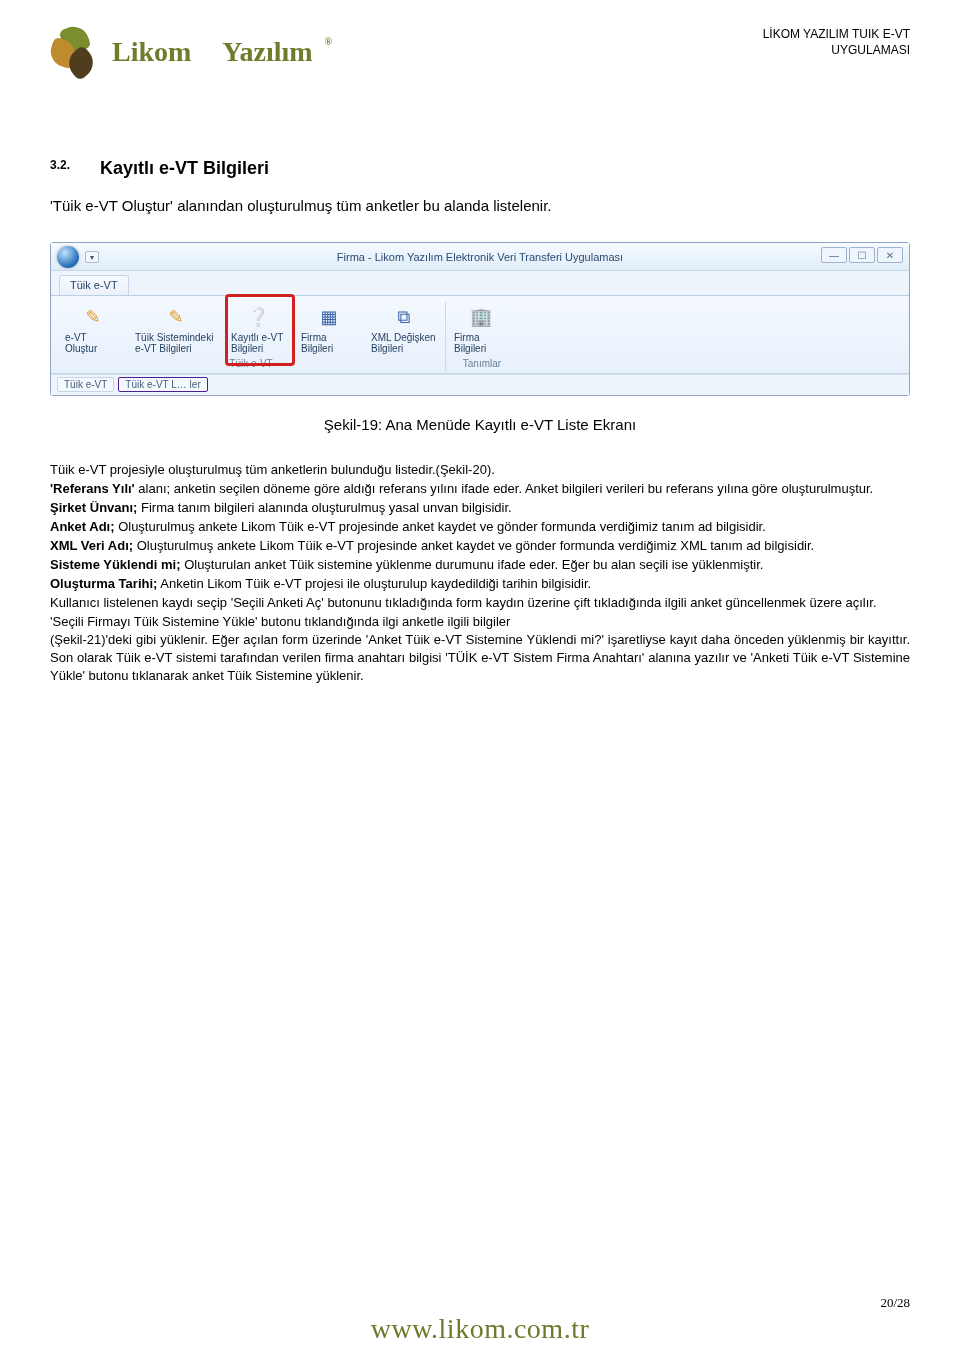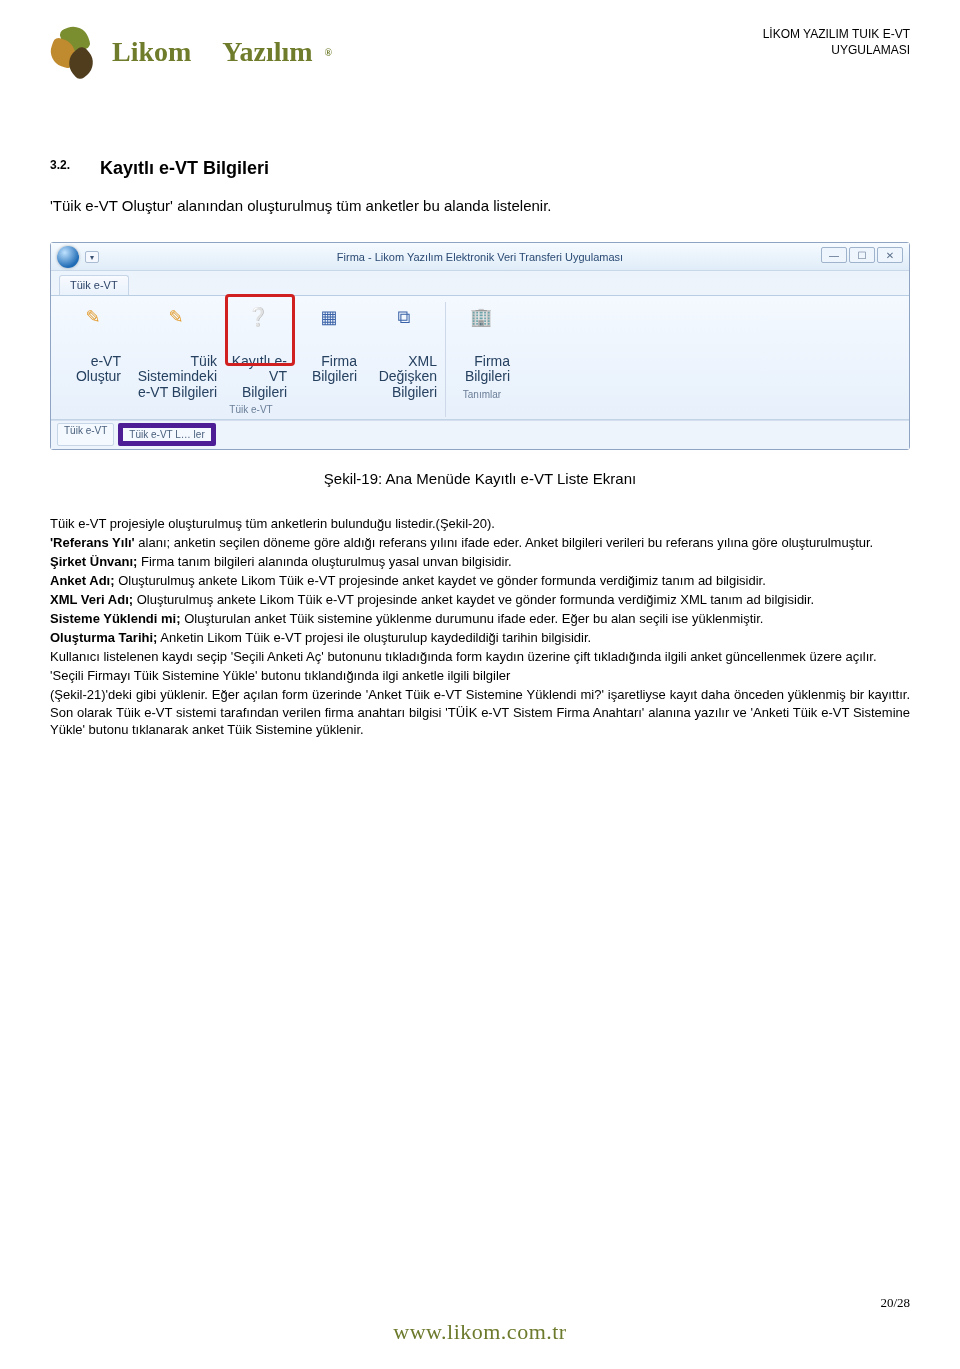--- a/index.html
+++ b/index.html
@@ -19,21 +19,21 @@
   
   .hdr { display: flex; justify-content: space-between; align-items: flex-start; }
   .logo { display: flex; align-items: center; gap: 10px; }
   .logo-mark {
     width: 52px; height: 52px; position: relative;
   }
   .petal { position: absolute; width: 26px; height: 26px; border-radius: 6px 16px 6px 16px; }
   .p1 { background:#7a8e2f; top:0; left:12px; transform:rotate(-20deg);}
   .p2 { background:#c08a2e; top:14px; left:0; transform:rotate(20deg);}
   .p3 { background:#4f3d1e; top:24px; left:18px; transform:rotate(50deg);}
-  .logo-text { font-family: Georgia, serif; font-size: 28px; font-weight: bold; color:#6f7c2b; display:flex; align-items:center; gap:12px;}
+  .logo-text { font-family: Georgia, serif; font-size: 28px; font-weight: bold; color:#6f7c2b; display:flex; align-items:flex-start; gap:12px;}
   .logo-text .reg { font-size: 10px; color:#6f7c2b; vertical-align: top; }
   .hdr-right { text-align: right; font-size: 12px; color:#000; line-height:1.35; }
 
   
   .sec-heading { margin-top: 80px; display:flex; gap:30px; font-family: Verdana, Tahoma, sans-serif;}
   .sec-num { font-size: 12px; font-weight: bold; }
   .sec-title { font-size: 18px; font-weight: bold; }
   .intro { margin-top: 18px; font-size: 15px; font-family: Verdana, Tahoma, sans-serif; }
 
   
@@ -78,21 +78,21 @@
   .ribbon {
     display:flex; gap:0; padding: 6px 6px 2px 6px;
     background: linear-gradient(#f4f9ff,#e7f0fb);
     border-bottom:1px solid #c3d3e6;
   }
   .rgroup { padding: 0 6px 2px 6px; border-right:1px solid #cdd9e8; display:flex; flex-direction:column; gap:2px;}
   .rgroup:last-child { border-right:none; }
   .rgroup .btns { display:flex; gap:10px; }
   .rbtn { width:60px; display:flex; flex-direction:column; align-items:center; gap:2px; padding:2px 2px 0 2px; border-radius:3px;}
   .rbtn .ico { width:30px; height:26px; display:flex; align-items:center; justify-content:center; font-size:18px;}
-  .rbtn .lbl { text-align:right; font-size:14px; line-height:1.1; color:#264160;margin-top:22px;}
+  .rbtn .lbl { text-align:left; font-size:10px; line-height:1.1; color:#264160;}
   .rgroup .grp-lbl { text-align:center; font-size:10px; color:#6a7e97; padding-top:2px;}
   .highlight-box {
     position:absolute; border:3px solid #d02020; border-radius:4px; pointer-events:none;
   }
   .ribbon-wrap { position:relative; }
 
   
   .ico-pencil { color:#e39a2b; }
   .ico-page-q { color:#4d7cc6; }
   .ico-grid { color:#3a62a8; }
@@ -114,21 +114,21 @@
     font-family: Verdana, Tahoma, sans-serif;
   }
   .body-text p { margin-bottom: 1px; }
   .body-text b { font-weight: bold; }
 
   
   .footer {
     position:absolute; left:50px; right:50px; bottom:24px;
     display:flex; flex-direction:column; align-items:center;
   }
-  .footer-url { font-family: Georgia, serif; font-size:22px; color:#6c7a2c; letter-spacing:0.5px;}
+  .footer-url { font-family: Georgia, serif; font-size:28px; color:#6c7a2c; letter-spacing:0.5px;}
   .page-num { position:absolute; right:0; bottom:34px; font-size:13px; font-family: Liberation Serif, serif;}
 </style>
 </head>
 <body>
 
 <div class="page">
 
   <div class="hdr">
     <div class="logo">
       <div class="logo-mark">
@@ -205,21 +205,21 @@
             </div>
           </div>
           <div class="grp-lbl">Tanımlar</div>
         </div>
       </div>
 
       <div class="highlight-box" style="left:174px; top:-2px; width:70px; height:72px;"></div>
     </div>
     <div style="display:flex; gap:4px; padding:2px 6px 3px 6px; font-size:10px; color:#49607d; background:#eef4fc; border-top:1px solid #d3dfee;">
       <span style="border:1px solid #c7d6e7; background:#f4f9ff; padding:1px 6px; border-radius:2px;">Tüik e-VT</span>
-      <span style="border:5px solid #4c1d95; background:#f4f9ff; padding:1px 6px; border-radius:2px;">Tüik e-VT L… ler</span>
+      <span style="border:1px solid #4c1d95; background:#f4f9ff; padding:1px 6px; border-radius:2px;">Tüik e-VT L… ler</span>
     </div>
   </div>
 
   <div class="fig-caption">Şekil-19: Ana Menüde Kayıtlı e-VT Liste Ekranı</div>
 
   <div class="body-text">
     <p>Tüik e-VT projesiyle oluşturulmuş tüm anketlerin bulunduğu listedir.(Şekil-20).</p>
     <p>
       <b>'Referans Yılı'</b><span> alanı; anketin seçilen döneme göre aldığı referans yılını ifade eder. Anket bilgileri verileri bu referans yılına göre oluşturulmuştur.</span>
     </p>

